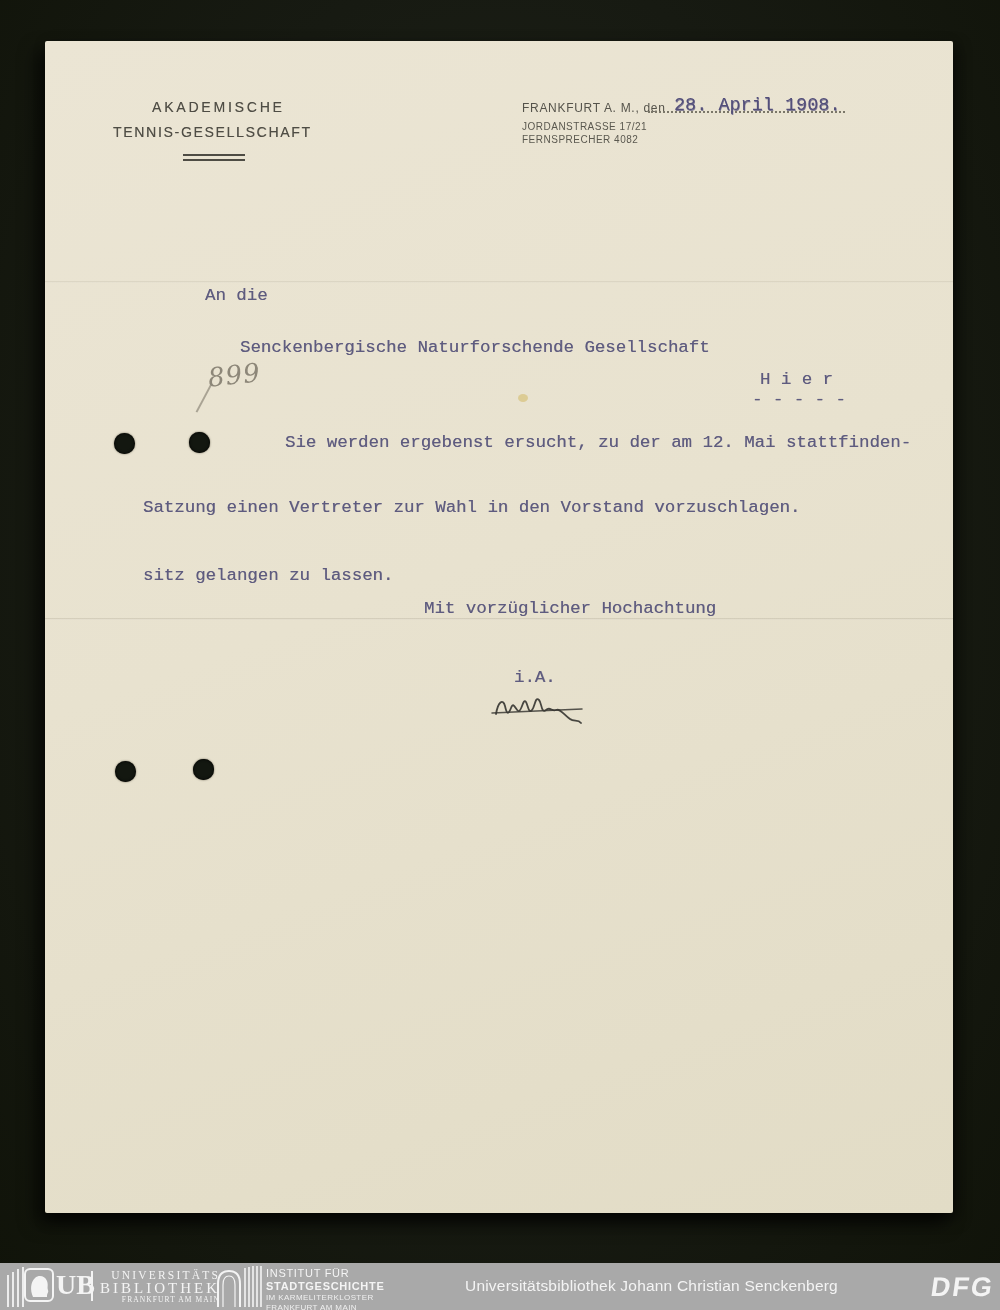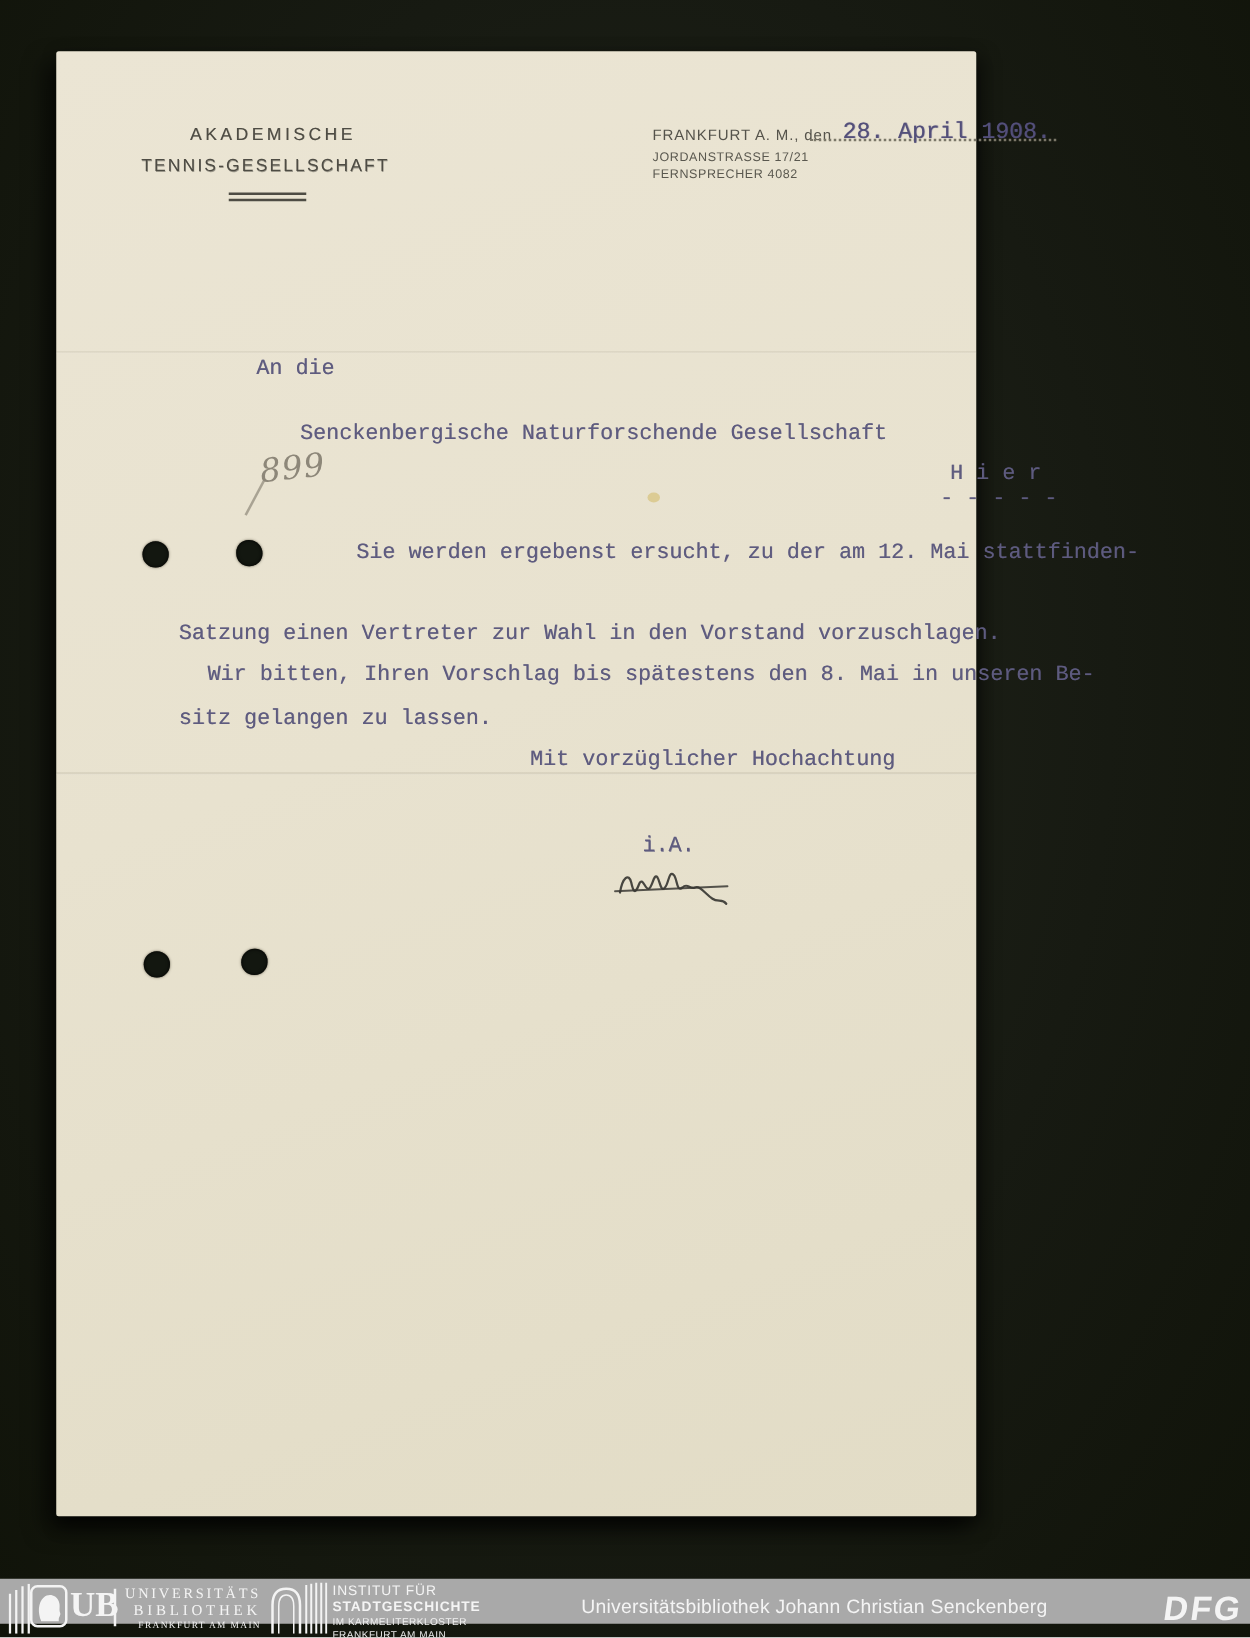--- a/index.html
+++ b/index.html
@@ -2,38 +2,38 @@
 <html><head>
 <meta charset="utf-8">
 <style>
   * { margin:0; padding:0; box-sizing:border-box; }
   body { width:1000px; height:1310px; overflow:hidden; font-family:"Liberation Sans",sans-serif; }
   .stage {
     position:relative; width:1000px; height:1310px;
     background: radial-gradient(ellipse at 50% 42%, #21251b 0%, #171a12 55%, #101309 100%);
   }
   .paper {
-    position:absolute; left:45px; top:41px; width:736px; height:1172px;
+    position:absolute; left:45px; top:41px; width:908px; height:1172px;
     background: linear-gradient(160deg, #ebe5d4 0%, #e8e2cf 45%, #e2dcc6 100%);
     border-radius:2px;
     box-shadow: -8px 10px 18px rgba(0,0,0,0.65), 4px 6px 14px rgba(0,0,0,0.5);
   }
   .crease { position:absolute; left:0; width:100%; height:2px;
     background: linear-gradient(to bottom, rgba(110,100,78,0.28), rgba(255,255,255,0.18)); }
   .lp { position:absolute; font-family:"Liberation Sans",sans-serif; color:#4e4c44; white-space:pre; }
   .tw { position:absolute; font-family:"Liberation Mono","DejaVu Sans Mono",monospace;
         font-size:17.4px; color:#5e5b7f; white-space:pre;
         text-shadow: 0.3px 0.3px 0.5px rgba(84,81,120,0.6); }
   .hole { position:absolute; width:21px; height:21px; border-radius:50%;
           background:#131710; box-shadow: inset 0 0 3px #000, 0 0 2px rgba(60,55,40,0.8); }
   .rule { position:absolute; background:#4e4c44; }
   .dotline { position:absolute; border-bottom:2px dotted #7b7769; height:14px; }
   .pencil { position:absolute; font-family:"DejaVu Serif",serif; font-style:italic;
             color:#8d8779; }
-  .footer { position:absolute; left:0; top:1263px; width:1000px; height:36px; background:#a9a9a9; }
+  .footer { position:absolute; left:0; top:1263px; width:1000px; height:47px; background:#a9a9a9; }
   .f-white { color:#f4f4f4; }
   .serif { font-family:"Liberation Serif",serif; }
   .abs { position:absolute; }
   .spot { position:absolute; border-radius:50%; }
 </style>
 </head>
 <body>
 
 <div class="stage">
 
@@ -61,21 +61,20 @@
 
     <div class="tw" style="left:160px; top:245px;">An die</div>
     <div class="tw" style="left:195px; top:297px;">Senckenbergische Naturforschende Gesellschaft</div>
     <div class="pencil" style="left:163px; top:319px; font-size:26px; letter-spacing:1px; transform:rotate(-6deg);">899</div>
     <div class="abs" style="left:158px; top:341px; width:2px; height:32px; background:#8d8779; opacity:0.7; transform:rotate(28deg);"></div>
     <div class="tw" style="left:715px; top:329px;">H i e r</div>
     <div class="tw" style="left:707px; top:349px;">- - - - -</div>
 
     <div class="tw" style="left:240px; top:392px;">Sie werden ergebenst ersucht, zu der am 12. Mai stattfinden-</div>
     <div class="tw" style="left:98px;  top:457px;">Satzung einen Vertreter zur Wahl in den Vorstand vorzuschlagen.</div>
-    <div class="tw" style="left:121px; top:490px;">Wir bitten, Ihren Vorschlag bis spätestens den 8. Mai in unseren Be-</div>
     <div class="tw" style="left:98px;  top:525px;">sitz gelangen zu lassen.</div>
 
     <div class="tw" style="left:379px; top:558px;">Mit vorzüglicher Hochachtung</div>
     <div class="tw" style="left:469px; top:627px;">i.A.</div>
 
     <svg style="position:absolute; left:445px; top:647px;" width="95" height="40" viewBox="0 0 95 40">
       <path d="M6 26 C8 14 13 10 15 18 C16.5 25 18 28 21 20 C24 12 26 24 29 23 C32 22 33 10 36 14 C38 17 38.5 26 42 22 C45 19 45 8 49 12 C52 15 51 26 56 22 C60 18 62 24 66 22 C70 20 74 27 80 31 C84 34 88 31 91 35" fill="none" stroke="#3a3834" stroke-width="1.8" stroke-linecap="round" opacity="0.92"></path>
       <path d="M2 25 L92 21" fill="none" stroke="#3a3834" stroke-width="1.5" stroke-linecap="round" opacity="0.85"></path>
     </svg>
 
@@ -92,21 +91,21 @@
     </svg>
     <div class="abs" style="left:24px; top:5px; width:30px; height:34px; border:2px solid #f4f4f4; border-radius:6px;">
       <svg width="26" height="30" viewBox="0 0 26 30">
         <path d="M7 27 C4 20 4.5 12 9 8 C13 4.5 19 6 21 11 C22.5 15 21 17 22 20 C23 22 21 23.5 21 25.5 L21 27 Z" fill="#f4f4f4"></path>
       </svg>
     </div>
     <div class="abs serif f-white" style="left:56px; top:6px; font-size:28px; font-weight:bold;">UB</div>
     <div class="abs" style="left:91px; top:8px; width:2px; height:30px; background:#f4f4f4;"></div>
     <div class="abs" style="left:100px; top:6px;text-align:right;">
       <div class="serif f-white" style="font-size:11.5px; letter-spacing:2.2px; line-height:13px;">UNIVERSITÄTS</div>
-      <div class="serif f-white" style="font-size:12px; letter-spacing:3px; line-height:13px;">BIBLIOTHEK</div>
+      <div class="serif f-white" style="font-size:15px; letter-spacing:3px; line-height:13px;">BIBLIOTHEK</div>
       <div class="serif f-white" style="font-size:7.5px; letter-spacing:1.1px; line-height:10px;">FRANKFURT AM MAIN</div>
     </div>
 
     <svg class="abs" style="left:214px; top:3px;" width="48" height="41" viewBox="0 0 48 41">
       <path d="M4 41 V18 Q4 5 15 5 Q26 5 26 18 V41" fill="none" stroke="#f4f4f4" stroke-width="2"></path>
       <path d="M9 41 V19 Q9 10 15 10 Q21 10 21 19 V41" fill="none" stroke="#f4f4f4" stroke-width="1.2"></path>
       <line x1="31" y1="2" x2="31" y2="41" stroke="#f4f4f4" stroke-width="1.6"></line>
       <line x1="35" y1="1" x2="35" y2="41" stroke="#f4f4f4" stroke-width="1.6"></line>
       <line x1="39" y1="0" x2="39" y2="41" stroke="#f4f4f4" stroke-width="1.6"></line>
       <line x1="43" y1="0" x2="43" y2="41" stroke="#f4f4f4" stroke-width="1.6"></line>

